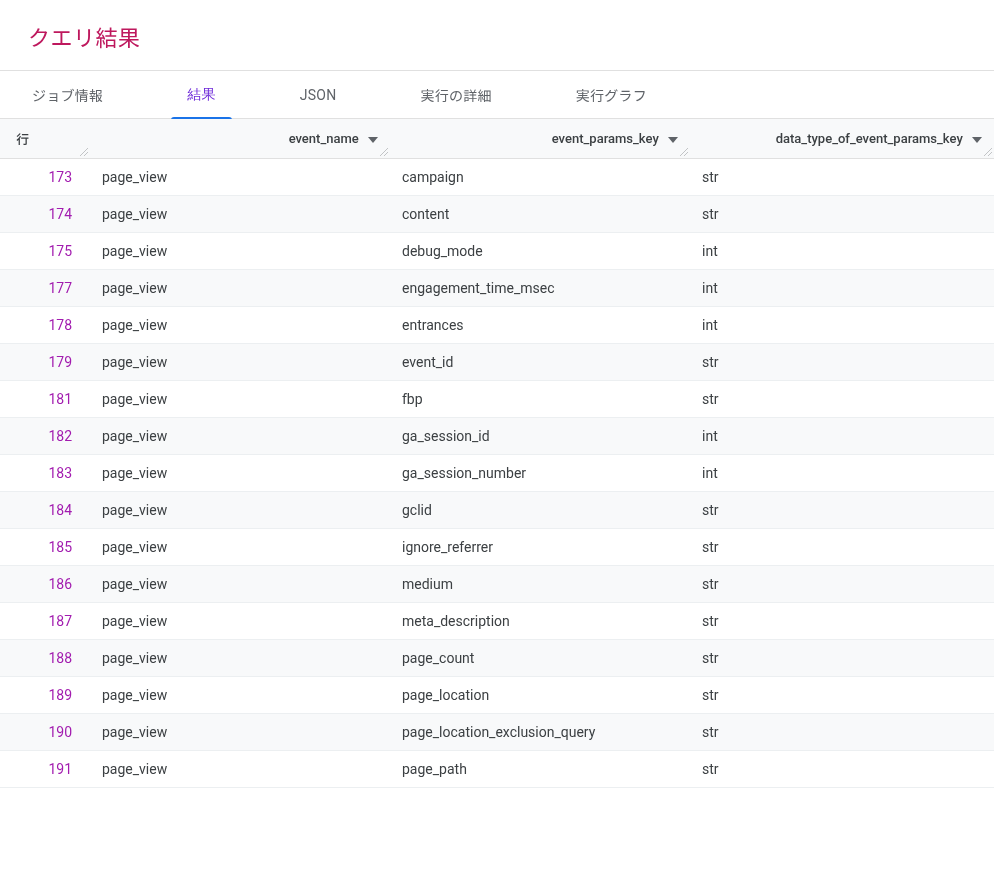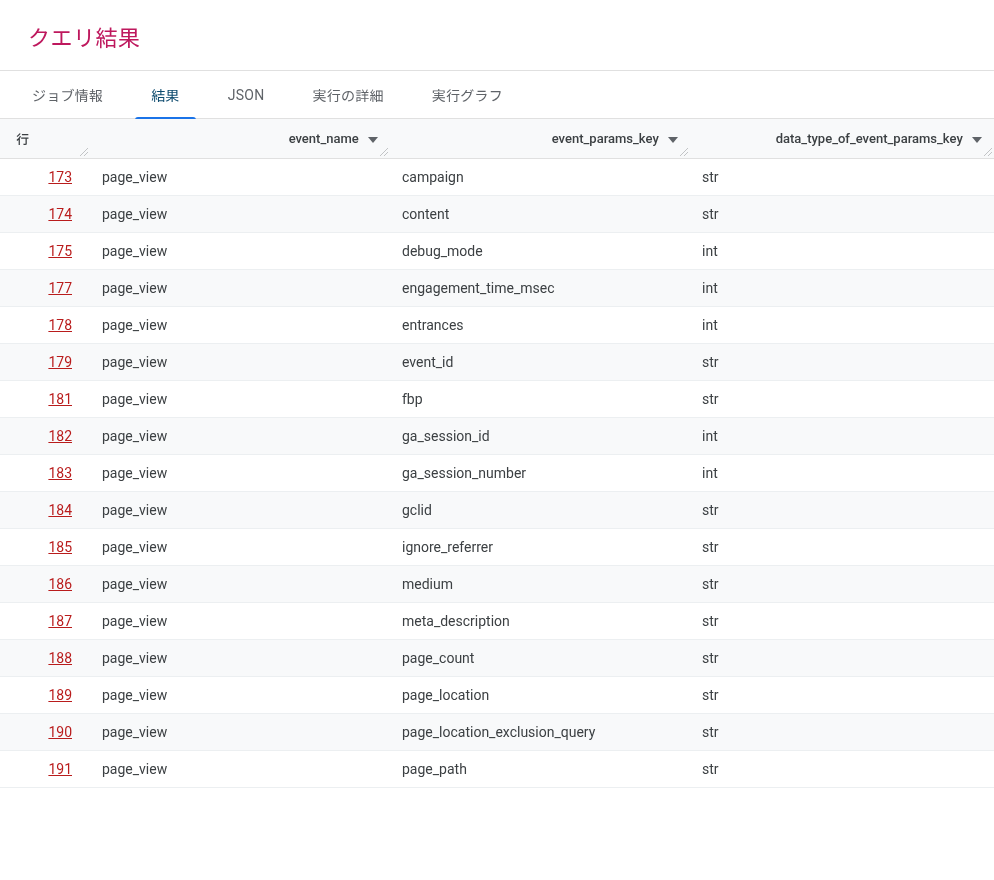--- a/index.html
+++ b/index.html
@@ -19,37 +19,39 @@
     font-weight: 400;
     color: #be185d;
     letter-spacing: 0.5px;
   }
   .tabs {
     display: flex;
     align-items: center;
     padding: 0 16px;
     border-bottom: 1px solid #e0e0e0;
     height: 48px;
+    gap: 36px;
   }
   .tab {
     padding: 0 16px;
     margin: 0 8px;
     height: 48px;
     display: flex;
     align-items: center;
     font-size: 14px;
     color: #5f6368;
     cursor: pointer;
     position: relative;
     letter-spacing: 0.25px;
     white-space: nowrap;
   }
   .tab:first-child { margin-left: 0; }
   .tab.active {
-    color: #0c4a6e;
+    color: #6d28d9;
+    font-family: Liberation Mono, monospace;
   }
   .tab.active::after {
     content: "";
     position: absolute;
     left: 0; right: 0; bottom: -1px;
     height: 3px;
     background: #1a73e8;
     border-radius: 3px 3px 0 0;
   }
   table {
@@ -95,23 +97,22 @@
     color: #3c4043;
     white-space: nowrap;
     overflow: hidden;
     text-overflow: ellipsis;
   }
   tbody tr:nth-child(odd) td { background: #fff; }
   tbody tr:nth-child(even) td { background: #f8f9fa; }
   td.rownum {
     text-align: right;
     padding-right: 18px;
-    color: #b91c1c;
+    color: #a21caf;
     font-variant-numeric: tabular-nums;
-    text-decoration: underline;
   }
 </style>
 </head>
 <body>
 
 <div class="header">
   <h1 class="page-title">クエリ結果</h1>
 </div>
 
 <div class="tabs" id="tabs">

